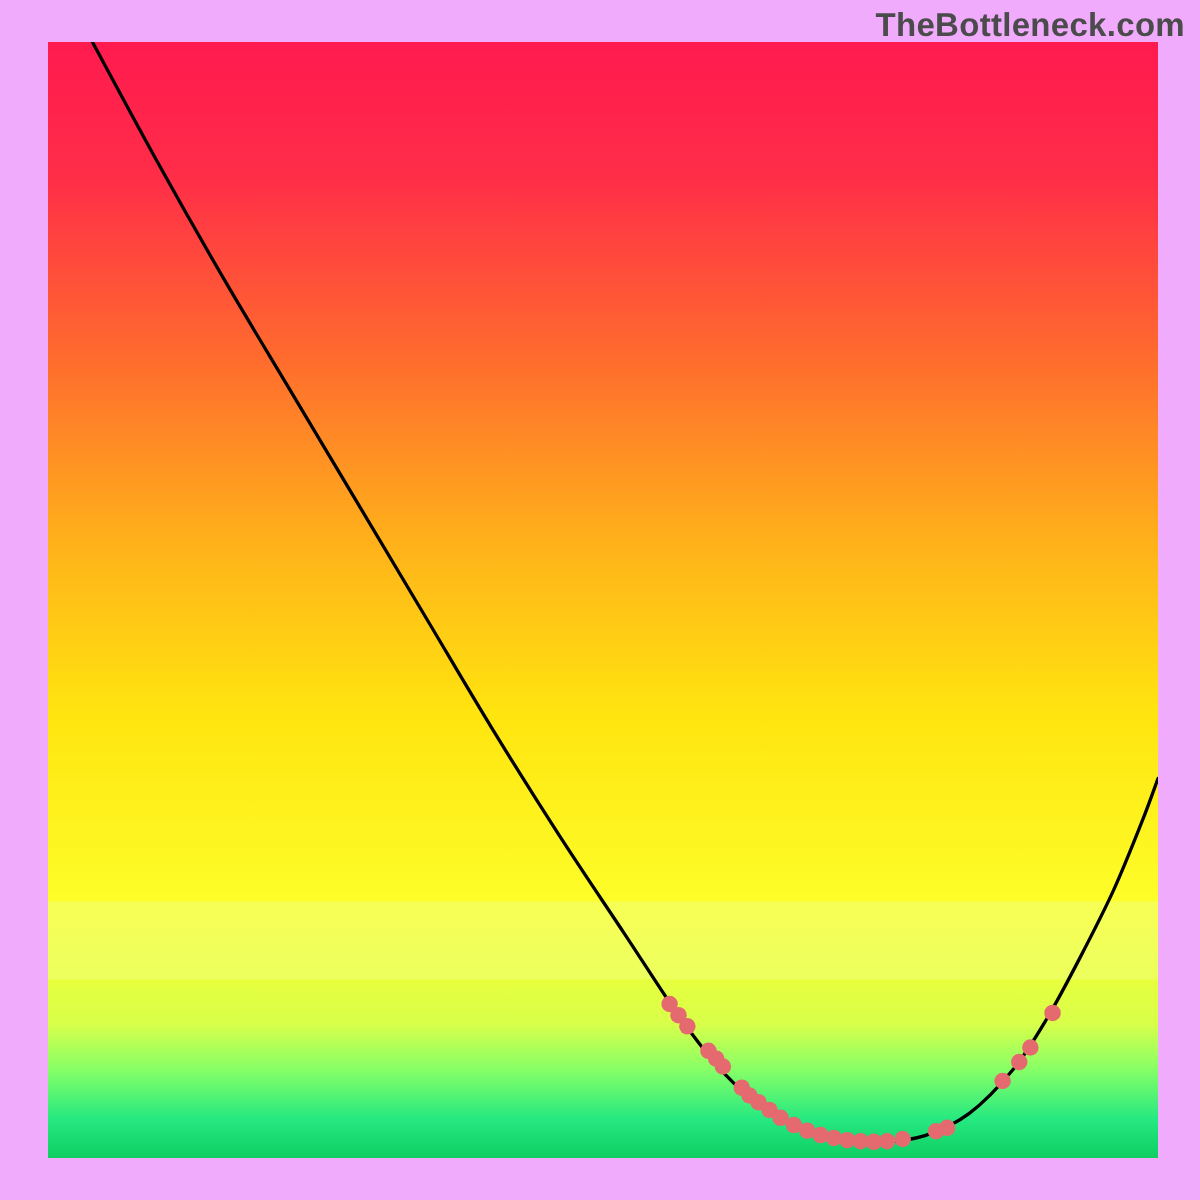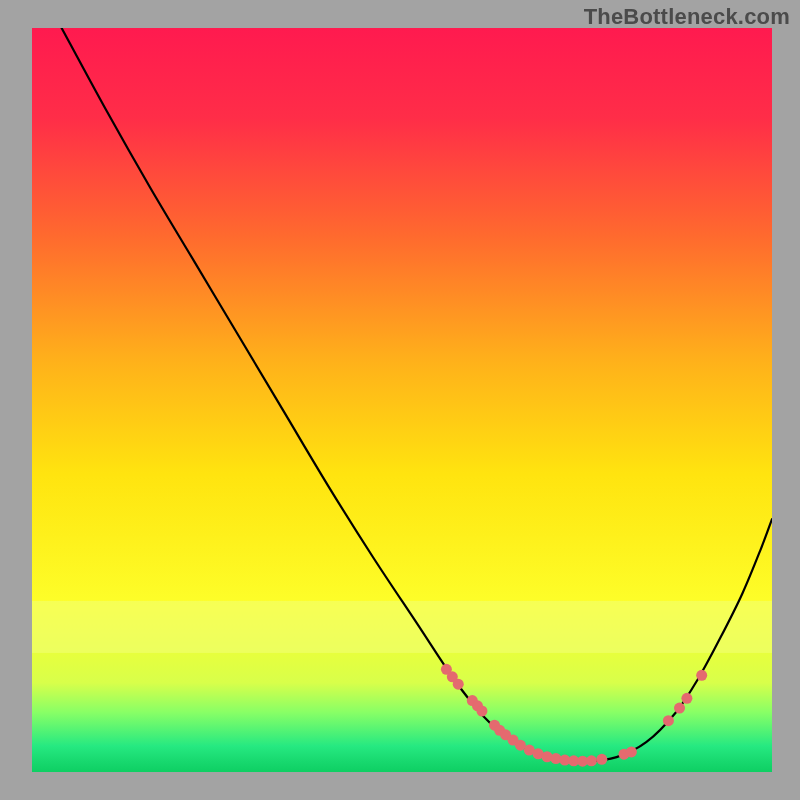--- a/index.html
+++ b/index.html
@@ -8,21 +8,21 @@
     width: 800px;
     height: 800px;
     background: #000;
     font-family: Arial, Helvetica, sans-serif;
     overflow: hidden;
   }
   .frame {
     position: relative;
     width: 800px;
     height: 800px;
-    background: #a3a3a3;
+    background: #f0abfc;
   }
   .watermark {
     position: absolute;
     top: 4px;
     right: 10px;
     color: #4b4b4b;
     font-size: 22px;
     font-weight: 600;
     letter-spacing: 0.2px;
     z-index: 5;

